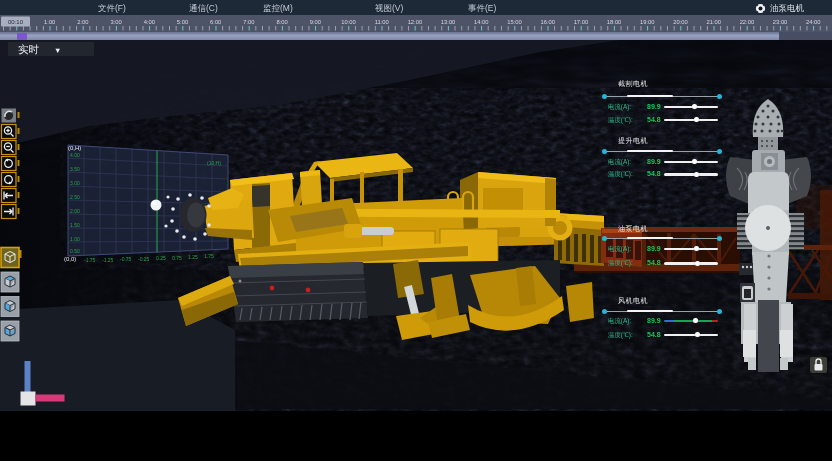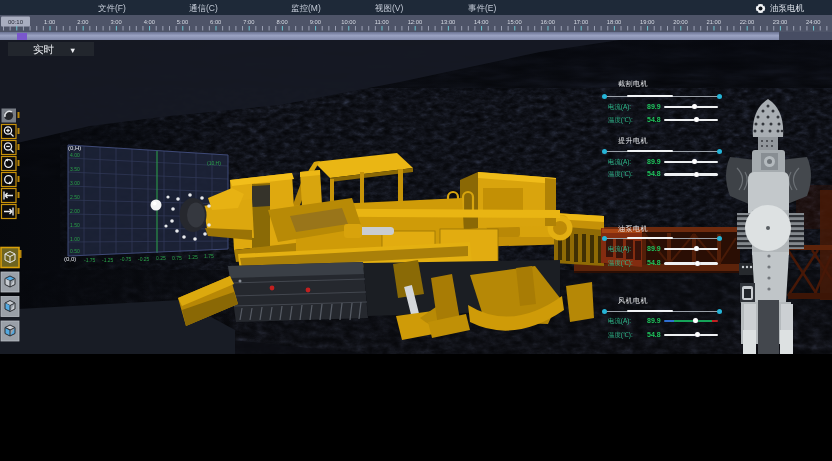--- a/index.html
+++ b/index.html
@@ -1,16 +1,16 @@
 <!DOCTYPE html>
 <html><head><meta charset="utf-8">
 <style>
 .dot{width:5px;height:5px;border-radius:50%;background:#25b5d8;}
 html,body{margin:0;padding:0;background:#000;}
-#app{position:relative;width:832px;height:354px;overflow:hidden;background:#0b0d12;font-family:"Liberation Sans",sans-serif;}
+#app{position:relative;width:832px;height:411px;overflow:hidden;background:#0b0d12;font-family:"Liberation Sans",sans-serif;}
 #menubar{position:absolute;left:0;top:0;width:832px;height:15px;background:#1e2938;color:#c3cad6;font-size:8.5px;}
 #menubar span{position:absolute;top:3px;}
 #scroll{position:absolute;left:0;top:32px;width:779px;height:8px;background:linear-gradient(#6a7292,#9aa2c2 45%,#7f87a8);}
 #scrollend{position:absolute;left:779px;top:32px;width:53px;height:8px;background:#474d63;}
 #thumb{position:absolute;left:17px;top:32.5px;width:10px;height:7px;background:#7a57cc;}
 #rt{position:absolute;left:8px;top:42px;width:86px;height:14px;background:#22262d;color:#eceef2;font-size:10.5px;line-height:14px;}
 .abs{position:absolute;}
 </style></head>
 <body>
 <div id="app">
@@ -461,21 +461,21 @@
   <g id="axes">
     <rect x="24.5" y="361" width="6" height="32" fill="#5b82c8"></rect>
     <rect x="20.5" y="391.5" width="15" height="14" fill="#e4e4e6"></rect>
     <rect x="35.5" y="394.5" width="29" height="7" fill="#d63a78"></rect>
   </g>
   </svg>
 
   <div id="menubar">
     <span style="left:98px">文件(F)</span>
     <span style="left:189px">通信(C)</span>
-    <span style="left:291px">监控(M)</span>
+    <span style="left:263px">监控(M)</span>
     <span style="left:375px">视图(V)</span>
     <span style="left:468px">事件(E)</span>
     <span style="left:770px;color:#dde2ea">油泵电机</span>
     <svg class="abs" width="11" height="11" viewBox="0 0 11 11" style="left:755px;top:2.5px">
       <circle cx="5.5" cy="5.5" r="4.6" fill="#f2f4f7"></circle>
       <g fill="#1e2938" transform="rotate(45 5.5 5.5)">
         <rect x="4.7" y="0" width="1.6" height="1.6"></rect>
           <rect x="4.7" y="9.4" width="1.6" height="1.6"></rect>
         <rect x="0" y="4.7" width="1.6" height="1.6"></rect>
           <rect x="9.4" y="4.7" width="1.6" height="1.6"></rect>
@@ -634,21 +634,21 @@
       <rect x="793.16" y="11" width="1" height="4.5" fill="#9ba1b4"></rect>
       <rect x="799.8" y="11" width="1" height="4.5" fill="#9ba1b4"></rect>
       <rect x="806.4399999999999" y="11" width="1" height="4.5" fill="#9ba1b4"></rect>
       <rect x="813.0799999999999" y="11" width="1" height="4.5" fill="#6fc6d2"></rect>
       <rect x="819.7199999999999" y="11" width="1" height="4.5" fill="#9ba1b4"></rect>
       <rect x="826.36" y="11" width="1" height="4.5" fill="#9ba1b4"></rect>
     </svg>
   <div id="scroll"></div>
     <div id="scrollend"></div>
     <div id="thumb"></div>
-  <div id="rt"><span style="margin-left:25px">实时</span><span style="margin-left:15px;font-size:7.5px">▼</span></div>
+  <div id="rt"><span style="margin-left:10px">实时</span><span style="margin-left:15px;font-size:7.5px">▼</span></div>
 
   <div id="panels">
       <div class="abs" style="left:618px;top:79px;color:#e9ebee;font-size:7px;letter-spacing:0.5px">截割电机</div>
       <div class="abs" style="left:604px;top:95.5px;width:115px;height:1px;background:#9ba1a9"></div>
       <div class="abs" style="left:627px;top:94.7px;width:46px;height:2.2px;border-radius:2px;background:#f2f4f6"></div>
       <div class="abs dot" style="left:601.5px;top:93.5px"></div>
       <div class="abs dot" style="left:716.5px;top:93.5px"></div>
       <div class="abs" style="left:608px;top:102.5px;color:#2fbf8f;font-size:6.4px">电流(A):</div>
       <div class="abs" style="left:647px;top:102.5px;color:#1fc35c;font-size:7px;font-weight:bold">89.9</div>
       <div class="abs" style="left:664px;top:105.5px;width:54px;height:2.6px;border-radius:2px;background:#eef0f2"></div>

